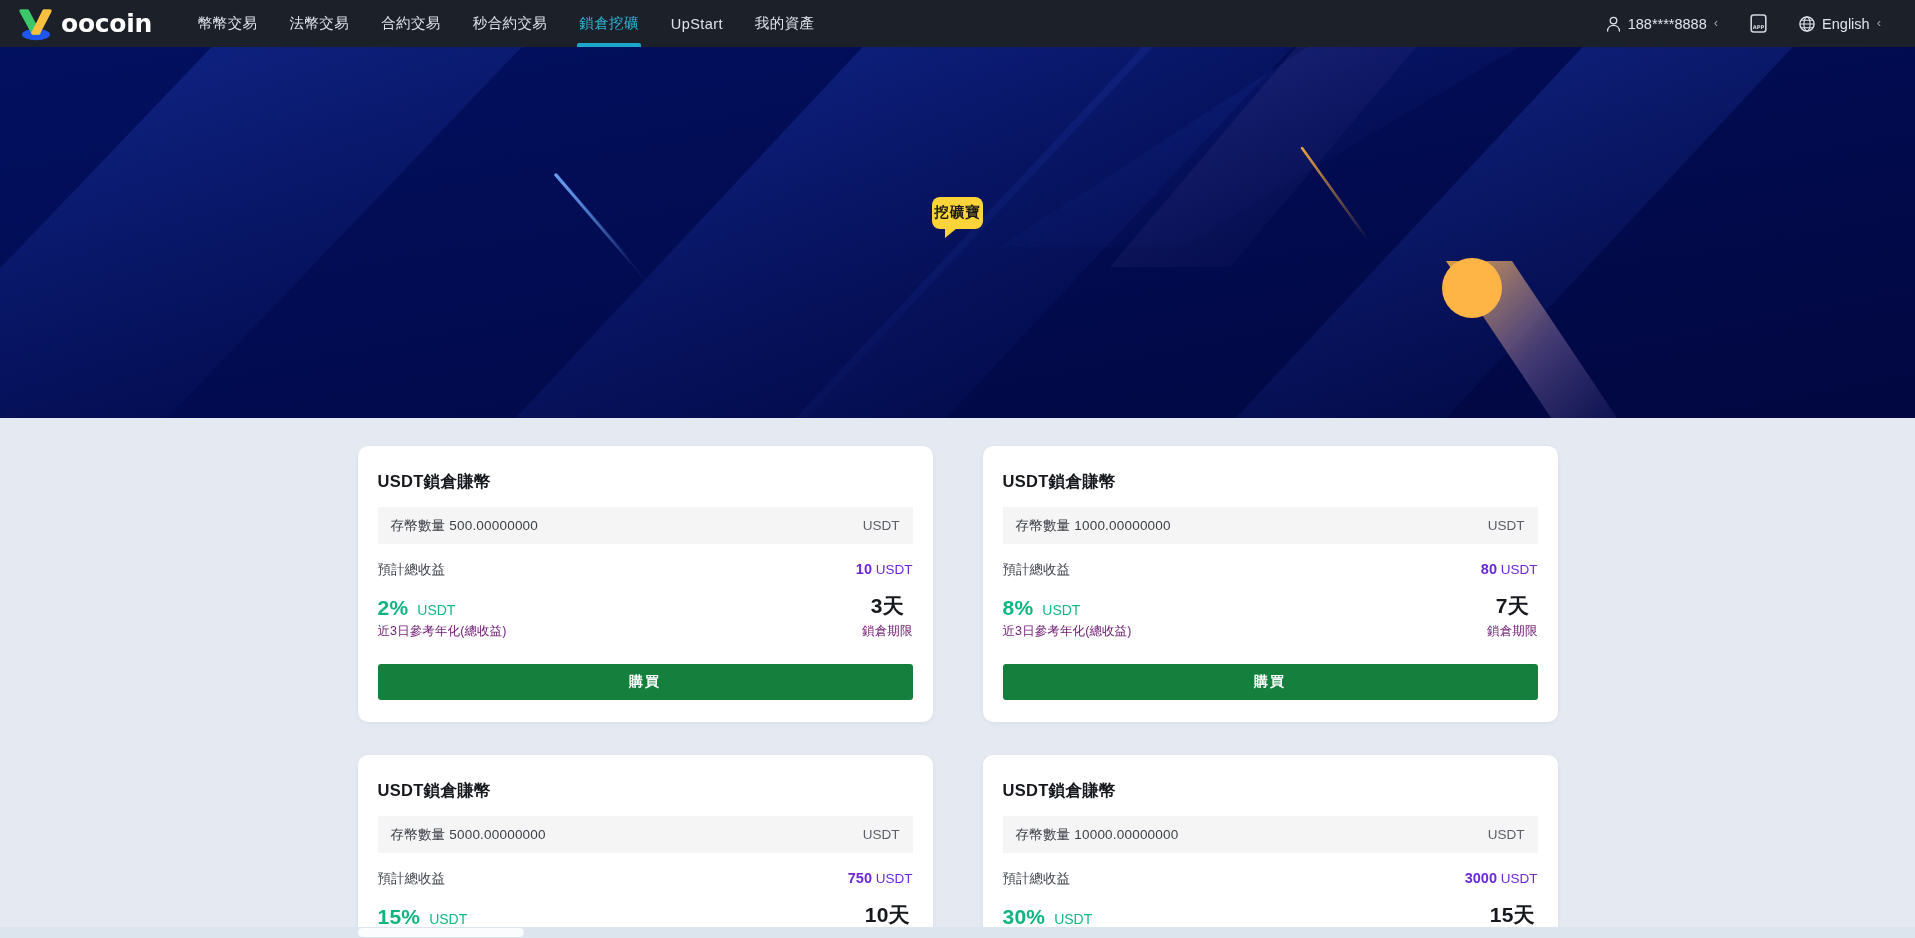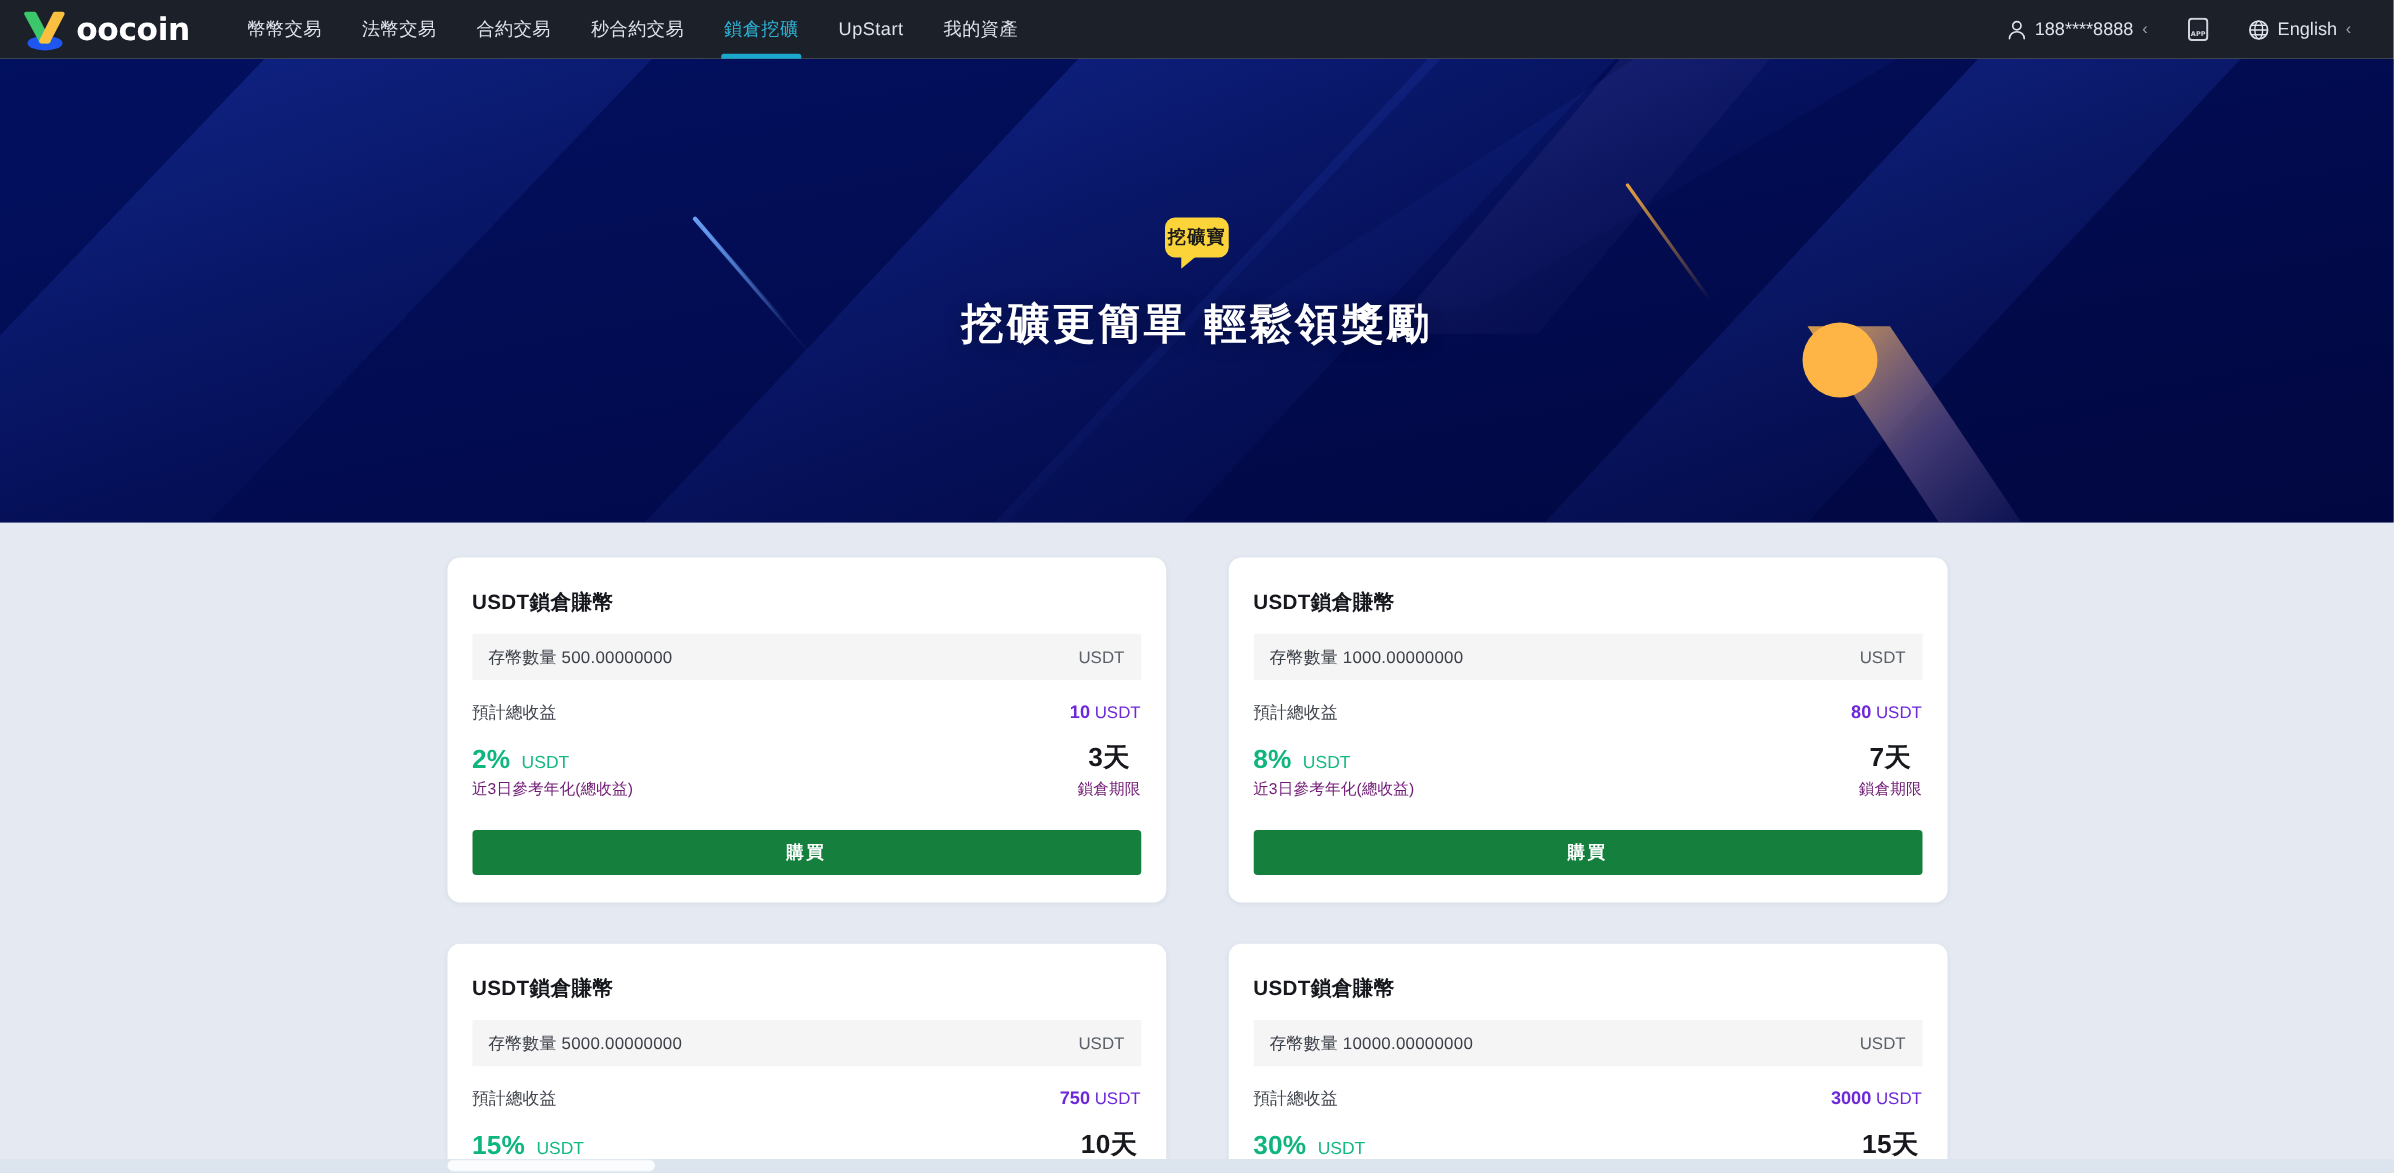--- a/index.html
+++ b/index.html
@@ -383,21 +383,20 @@
       <polygon points="1330,-40 1450,-40 1230,220 1110,220" fill="url(#goldBand)" opacity=".8"></polygon>
       <path d="M1302 101 L1368 193" stroke="url(#goldstreak)" stroke-width="2.6" stroke-linecap="round" fill="none"></path>
 
       <polygon points="1446,214 1512,214 1650,420 1584,420" fill="url(#cometTail)"></polygon>
       <circle cx="1472" cy="241" r="30" fill="#ffb545"></circle>
     </svg>
   </div>
 
   <div class="hero-inner">
     <div class="badge">挖礦寶</div>
-    <h1 class="hero-title">挖礦更簡單 輕鬆領獎勵</h1>
   </div>
 </section>
 
 <main class="main">
   <div class="grid">
 
     <div class="card">
       <div class="card-title">USDT鎖倉賺幣</div>
       <div class="amount-row">
         <span class="amount-left"><span>存幣數量</span>&nbsp;<span>500.00000000</span></span>

